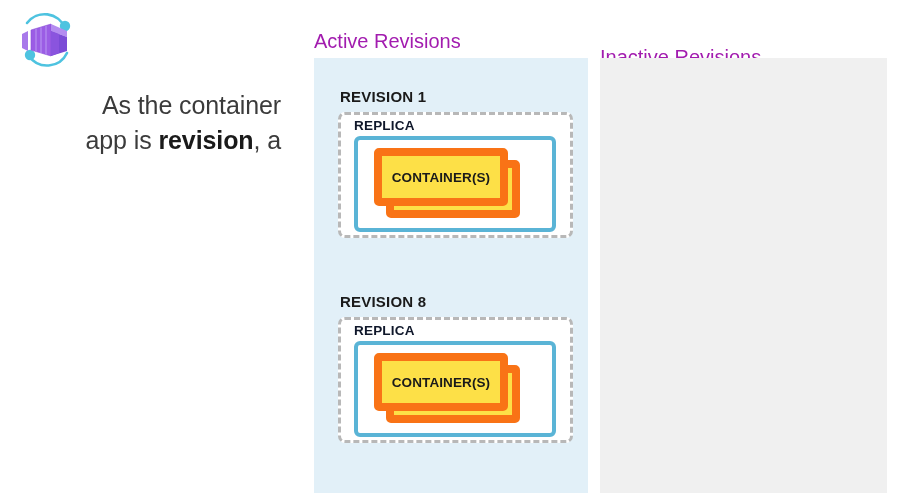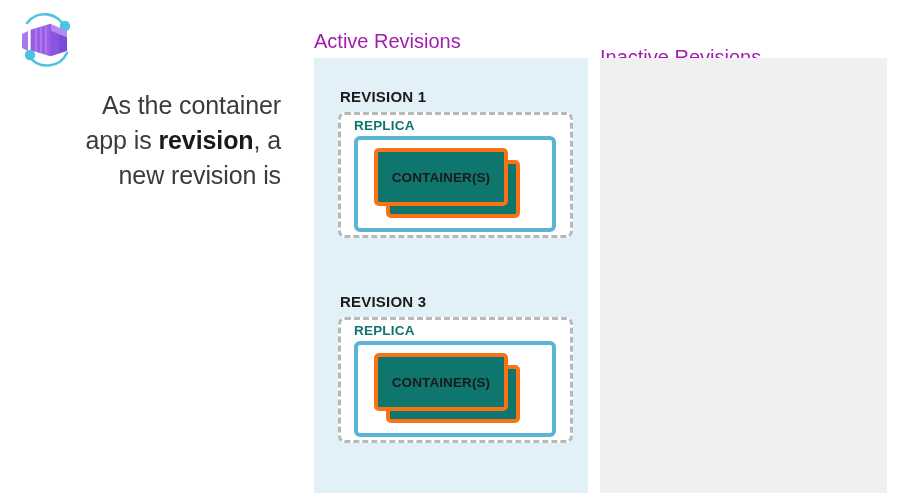--- a/index.html
+++ b/index.html
@@ -117,21 +117,21 @@
     box-sizing: border-box;
   }
 
   .replica-label {
     position: absolute;
     left: 16px;
     top: 30px;
     font-family: "Liberation Sans", sans-serif;
     font-size: 13.5px;
     font-weight: 700;
-    color: #0f766e;
+    color: #0f172a;
     letter-spacing: 0.2px;
     white-space: nowrap;
     z-index: 4;
   }
 
   
   .replica-instance {
     position: absolute;
     left: 16px;
     top: 48px;
@@ -140,22 +140,22 @@
     background: #ffffff;
     border: 4px solid #5ab4d6;
     border-radius: 6px;
     box-sizing: border-box;
     z-index: 1;
   }
 
   
   .container-card {
     position: absolute;
-    background: #0f766e;
-    border: 4px solid #f97316;
+    background: #fde047;
+    border: 8px solid #f97316;
     border-radius: 5px;
     box-sizing: border-box;
   }
   .container-card-back {
     left: 48px;
     top: 72px;
     width: 134px;
     height: 58px;
     z-index: 2;
   }
@@ -205,21 +205,21 @@
 
       <path d="M36 21 L52 27 L52 41 L36 46 Z" fill="#7b4bd6"></path>
 
       <path d="M36 21 L44 24 L44 43 L36 46 Z" fill="#8a54de"></path>
     </svg>
   </div>
 
   <div id="caption-text">
     <span>As the container</span><br>
     <span>app is </span><b>revision</b><span>, a</span><br>
-    <span>new revision is</span><br>
+    <br>
   </div>
 
 </div>
 
 <div class="panel-heading" id="active-heading">Active Revisions</div>
 
 <div class="panel-heading" id="inactive-heading">Inactive Revisions</div>
 
 <div class="panel" id="active-panel">
 
@@ -233,21 +233,21 @@
     <div class="replica-instance"></div>
 
     <div class="container-card container-card-back"></div>
 
     <div class="container-card container-card-front">
       <span>CONTAINER(S)</span>
     </div>
   </div>
 
   <div class="revision-group" id="revision-2">
-    <div class="revision-label">REVISION 3</div>
+    <div class="revision-label">REVISION 8</div>
 
     <div class="replica-box"></div>
 
     <div class="replica-label">REPLICA</div>
 
     <div class="replica-instance"></div>
 
     <div class="container-card container-card-back"></div>
 
     <div class="container-card container-card-front">

